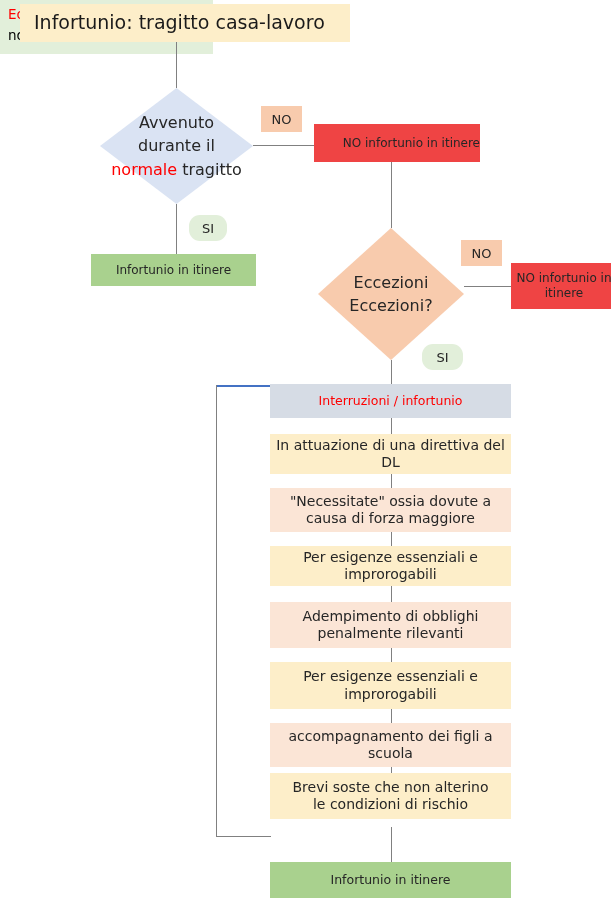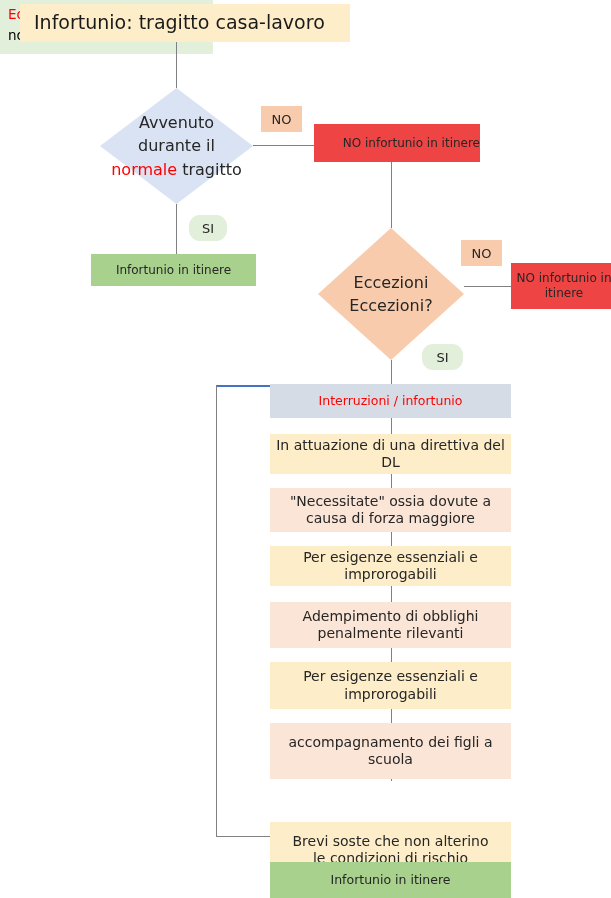--- a/index.html
+++ b/index.html
@@ -118,22 +118,22 @@
   }
   #exc-header {
     left: 270px; top: 384px; width: 241px; height: 34px;
     font-size: 12.5px;
   }
   #exc-1 { top: 434px; height: 40px; }
   #exc-2 { top: 488px; height: 44px; }
   #exc-3 { top: 546px; height: 40px; }
   #exc-4 { top: 602px; height: 46px; }
   #exc-5 { top: 662px; height: 47px; }
-  #exc-6 { top: 723px; height: 56px; }
-  #exc-7 { top: 822px; height: 56px; }
+  #exc-6 { top: 723px; height: 44px; }
+  #exc-7 { top: 773px; height: 46px; }
 
   #box-itinere-bottom {
     left: 270px; top: 862px; width: 241px; height: 36px;
     font-size: 12.5px;
   }
 
   
   #caption-exceptions {
     left: 0px; top: 592px; width: 205px; height: 48px;
     background: #e2efda;

